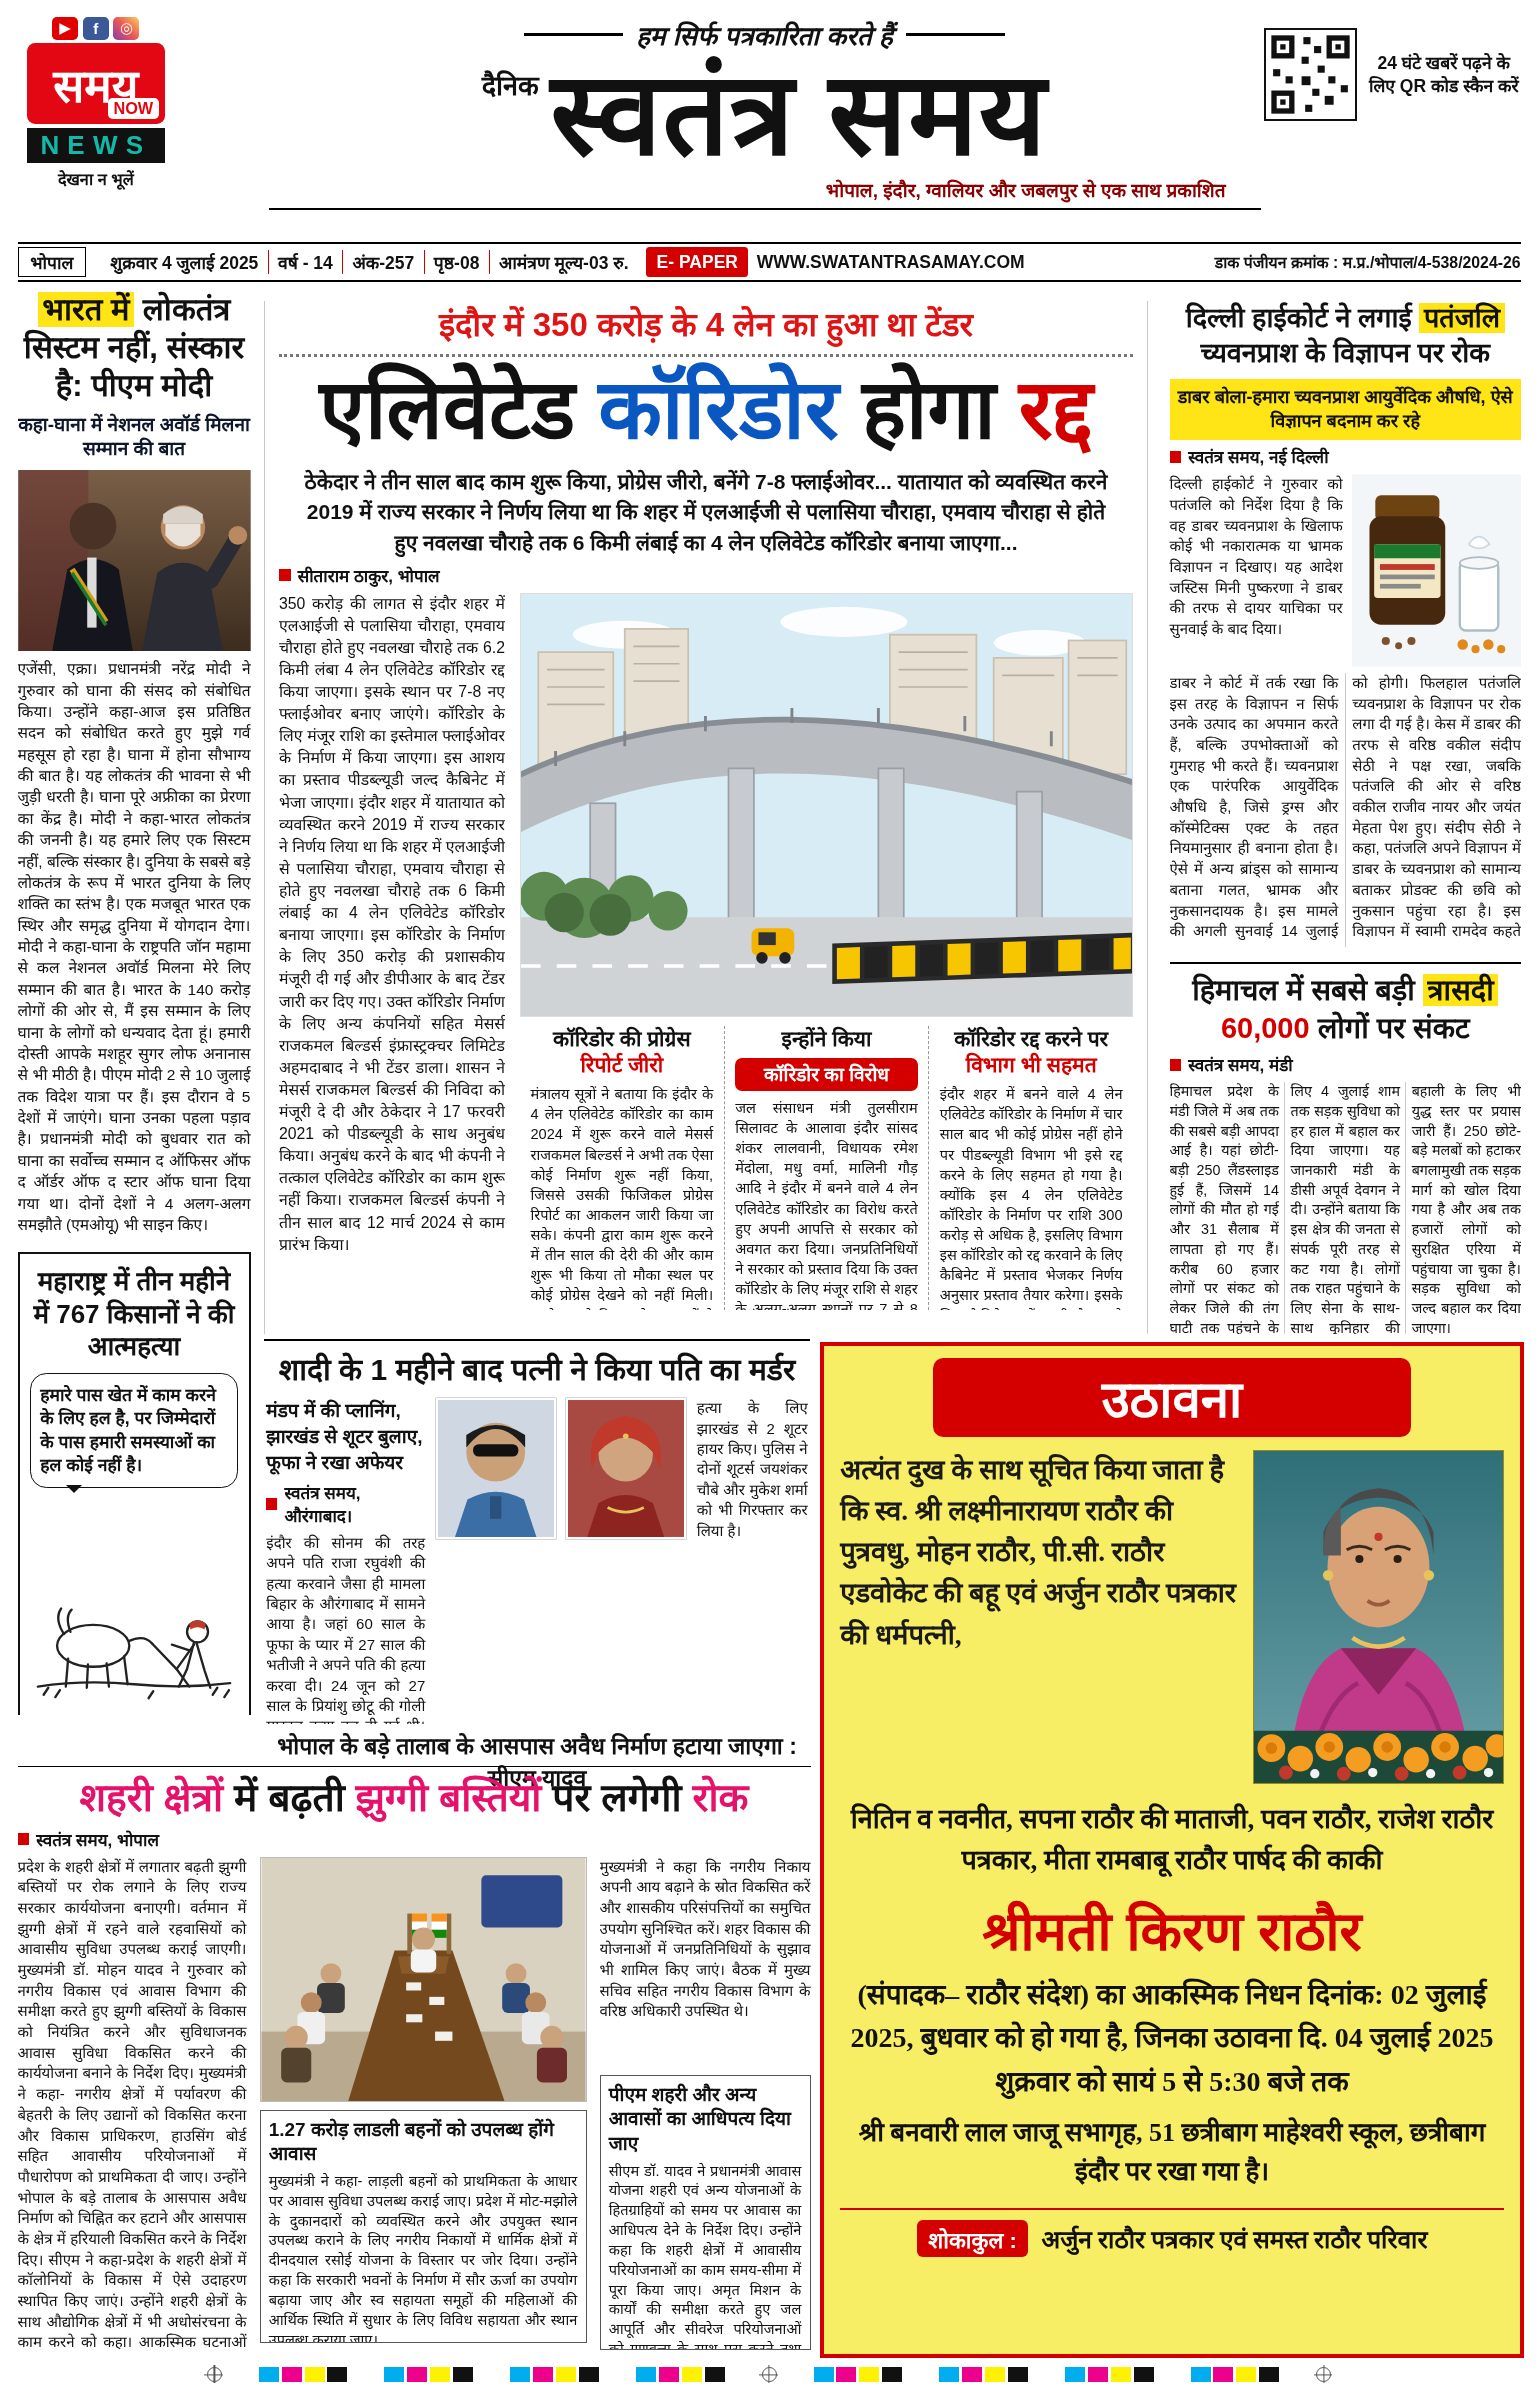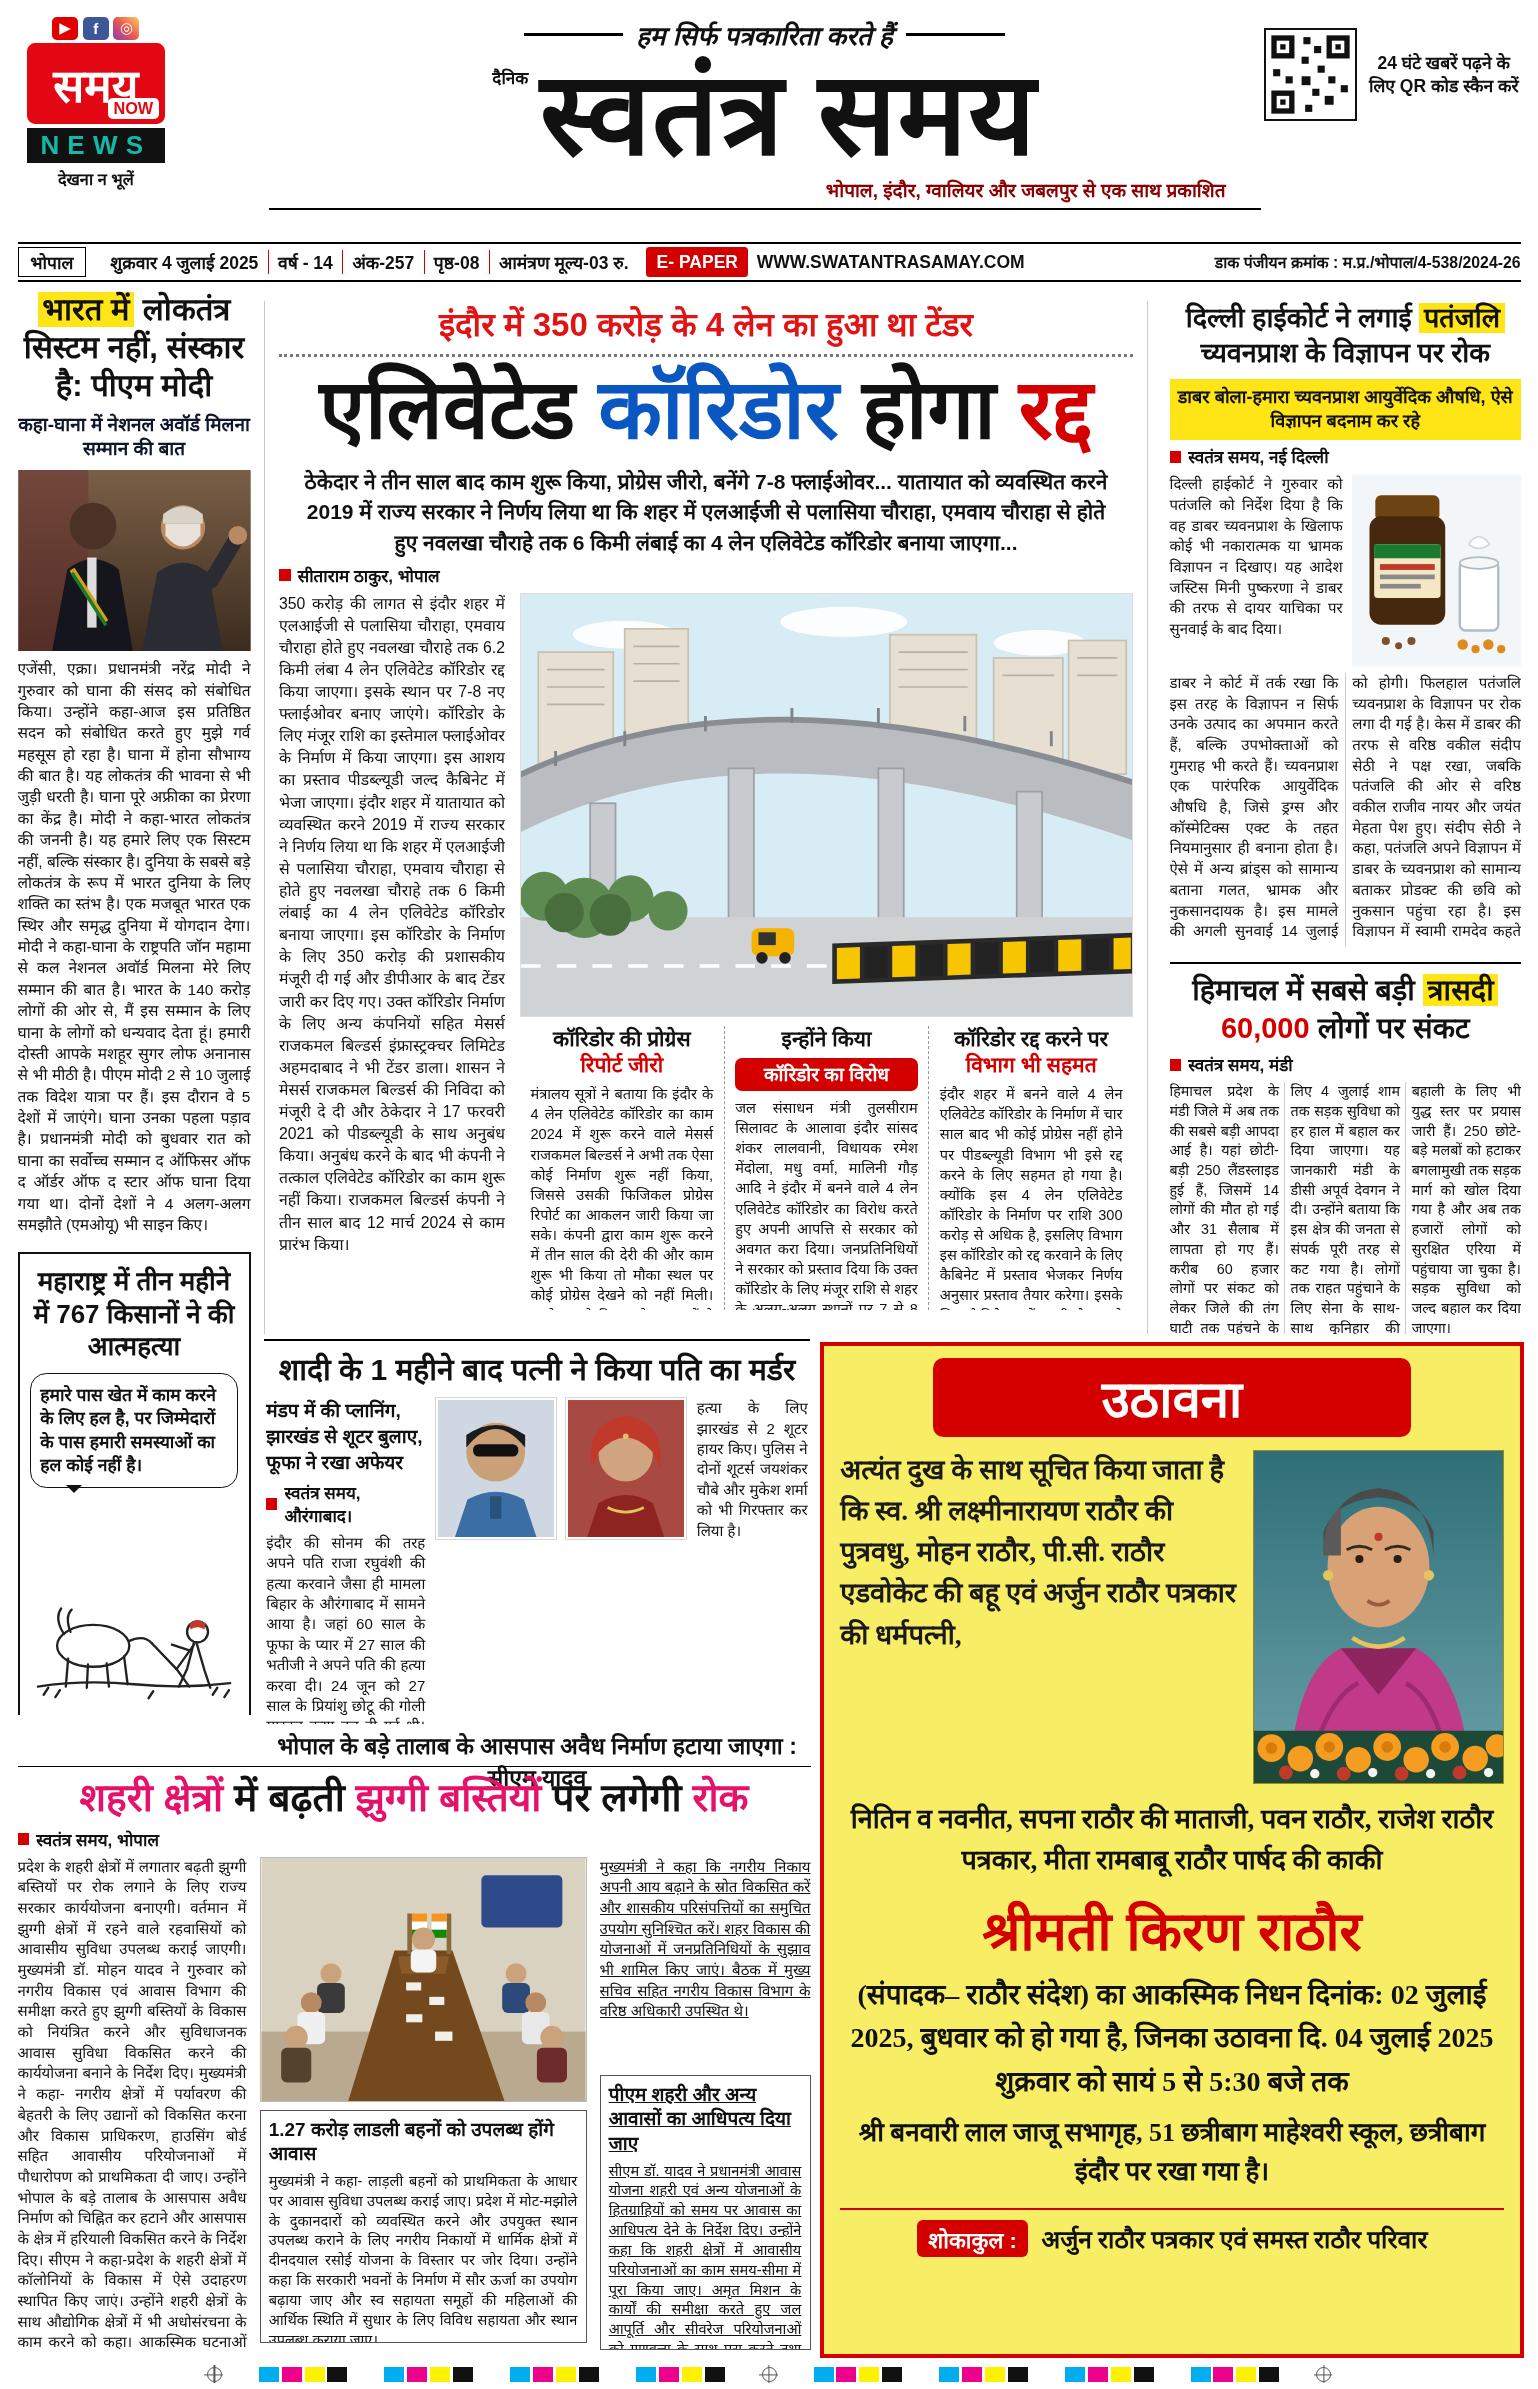--- a/index.html
+++ b/index.html
@@ -24,21 +24,21 @@
   .logo-red{position:relative;background:#e30613;border-radius:8.2px;height:81px;display:flex;align-items:center;justify-content:center;}
   .logo-samay{color:#fff;font-size:46px;font-weight:800;}
   .logo-now{position:absolute;right:5.8px;bottom:4.7px;background:#fff;color:#e30613;font-weight:800;font-size:16.3px;padding:1.2px 5.8px;border-radius:4.7px;}
   .logo-news{background:#111;color:#14b8a6;font-weight:800;font-size:26px;letter-spacing:8.2px;padding:2.3px 0;margin-top:3.5px;}
   .logo-tagline{font-size:16.3px;font-weight:800;margin-top:4.7px;}
   .mast-center{position:absolute;left:251px;top:3.5px;width:992px;text-align:center;border-bottom:2.9px solid #000;padding-bottom:5.8px;}
   .slogan-row{display:flex;align-items:center;justify-content:center;gap:13px;}
   .mast-slogan{font-size:26px;font-weight:800;font-style:italic;}
   .slogan-rule{flex:0 0 99px;height:2.3px;background:#000;}
   .mast-title-row{display:flex;align-items:flex-start;justify-content:center;gap:11.7px;margin-top:2.3px;}
-  .mast-daily{font-size:17px;font-weight:800;margin-top:11.7px;}
+  .mast-daily{font-size:27px;font-weight:800;margin-top:11.7px;}
   .mast-title{font-size:116px;line-height:1.02;font-weight:800;letter-spacing:1.2px;}
   .mast-subtitle{text-align:right;font-size:19px;font-weight:800;color:#8b0000;margin-top:3.5px;padding-right:35px;}
   .qr-wrap{position:absolute;right:0;top:15px;width:257px;display:flex;gap:10.5px;align-items:center;}
   .qr-svg{flex:0 0 93px;border:2.3px solid #111;background:#fff;}
   .qr-caption{font-size:17.5px;font-weight:800;line-height:1.3;text-align:center;}
 
   
   .infobar{left:17.5px;top:242px;width:1503px;height:40px;border-top:2.3px solid #000;border-bottom:2.3px solid #000;display:flex;align-items:center;font-size:17.5px;font-weight:700;gap:0;}
   .edition-box{border:1.8px solid #000;padding:2.3px 11.7px;margin-right:15px;font-weight:800;}
   .ib-item{padding:0 9.3px;border-left:1.8px solid #d40000;}
@@ -105,21 +105,21 @@
   .cm-line{left:264px;top:1729px;width:546px;font-size:23px;font-weight:800;text-align:center;}
 
   
   .slum{left:17.5px;top:1766px;width:793px;height:591px;border-top:1.8px solid #000;padding-top:8.2px;}
   .slum-head{font-size:39px;font-weight:800;text-align:center;line-height:1.2;}
   .magenta{color:#e5126b;}
   .slum-row{display:flex;gap:13px;margin-top:5.8px;}
   .s-col1{flex:0 0 229px;font-size:15px;line-height:1.38;height:497px;}
   .s-col2{flex:0 0 327px;display:flex;flex-direction:column;gap:8.2px;}
   .meeting-svg{width:327px;height:245px;border:0.6px solid #bbb;}
-  .s-col3{flex:1;display:flex;flex-direction:column;gap:8.2px;font-size:15px;line-height:1.38;text-decoration:underline;}
+  .s-col3{flex:1;display:flex;flex-direction:column;gap:8.2px;font-size:15px;line-height:1.38;}
   .subbox{border:1.2px solid #555;padding:7px 8.2px;overflow:hidden;}
   .subbox h4{font-size:19px;font-weight:800;line-height:1.3;margin-bottom:4.7px;}
   .subbox p{font-size:14.6px;line-height:1.36;}
   .s-col2 .subbox{height:233px;}
   .s-col3 .subbox{height:275px;}
   .s-col3 .s3-text{height:210px;overflow:hidden;}
 
   
   .obituary{left:820px;top:1342px;width:704px;height:1016px;background:#f8ee65;border:4.1px solid #d40000;padding:14px 16.3px;font-family:"Liberation Serif","DejaVu Serif",serif;}
   .obit-header{width:72%;margin:-2.3px auto 13px;background:#d40000;color:#fff;font-size:51px;font-weight:800;text-align:center;border-radius:10.5px;padding:4.7px 0;font-family:"Liberation Sans","DejaVu Sans",sans-serif;}

